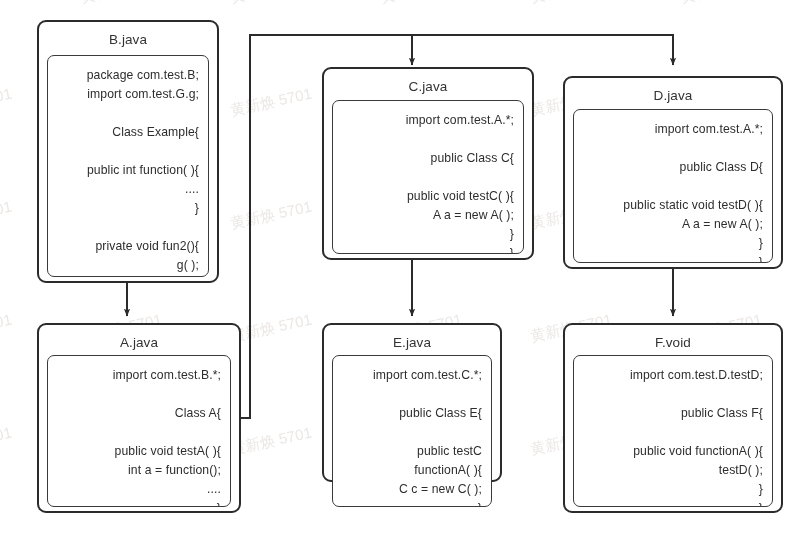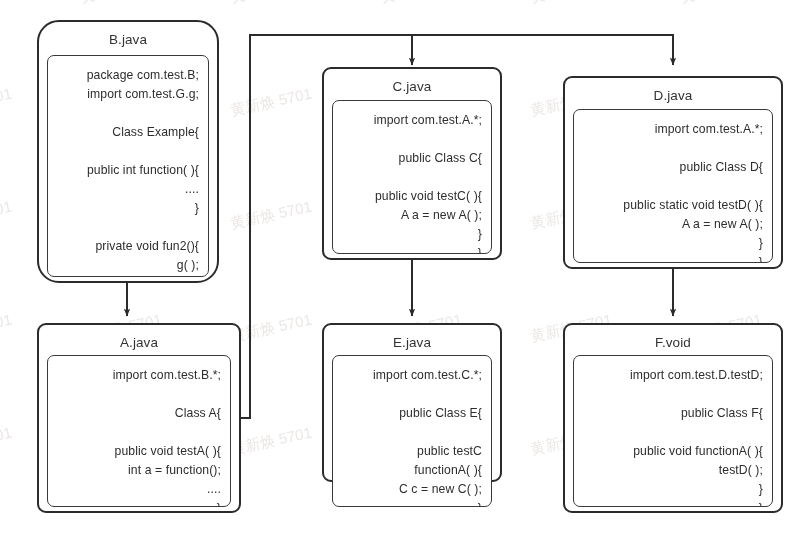--- a/index.html
+++ b/index.html
@@ -140,21 +140,21 @@
 
     <path d="M219,418 L250,418 L250,35 L412,35 L412,65" fill="none" stroke="#2b2b2b" stroke-width="2" stroke-linejoin="miter" marker-end="url(#arrowhead)"></path>
 
     <path d="M250,35 L673,35 L673,65" fill="none" stroke="#2b2b2b" stroke-width="2" stroke-linejoin="miter" marker-end="url(#arrowhead)"></path>
 
     <path d="M412,260 L412,316" fill="none" stroke="#2b2b2b" stroke-width="2" marker-end="url(#arrowhead)"></path>
 
     <path d="M673,260 L673,316" fill="none" stroke="#2b2b2b" stroke-width="2" marker-end="url(#arrowhead)"></path>
   </svg>
 
-  <div class="file-card" style="left:37px; top:20px; width:182px; height:263px;border-radius:22px;">
+  <div class="file-card" style="left:37px; top:20px; width:182px; height:263px;">
     <div class="card-title">B.java</div>
     <div class="card-body" style="top:33px; height:222px;">
       <pre class="code">package com.test.B;
 import com.test.G.g;
 
 Class Example{
 
     public int function( ){
         ....
     }
@@ -174,21 +174,21 @@
 Class A{
 
     public void testA( ){
         int a = function();
         ....
     }
 }</pre>
     </div>
   </div>
 
-  <div class="file-card" style="left:322px; top:67px; width:180px; height:193px;">
+  <div class="file-card" style="left:322px; top:67px; width:212px; height:193px;">
     <div class="card-title">C.java</div>
     <div class="card-body" style="top:31px; height:154px;">
       <pre class="code">import com.test.A.*;
 
 public Class C{
 
     public void testC( ){
         A a = new A( );
     }
 }</pre>

